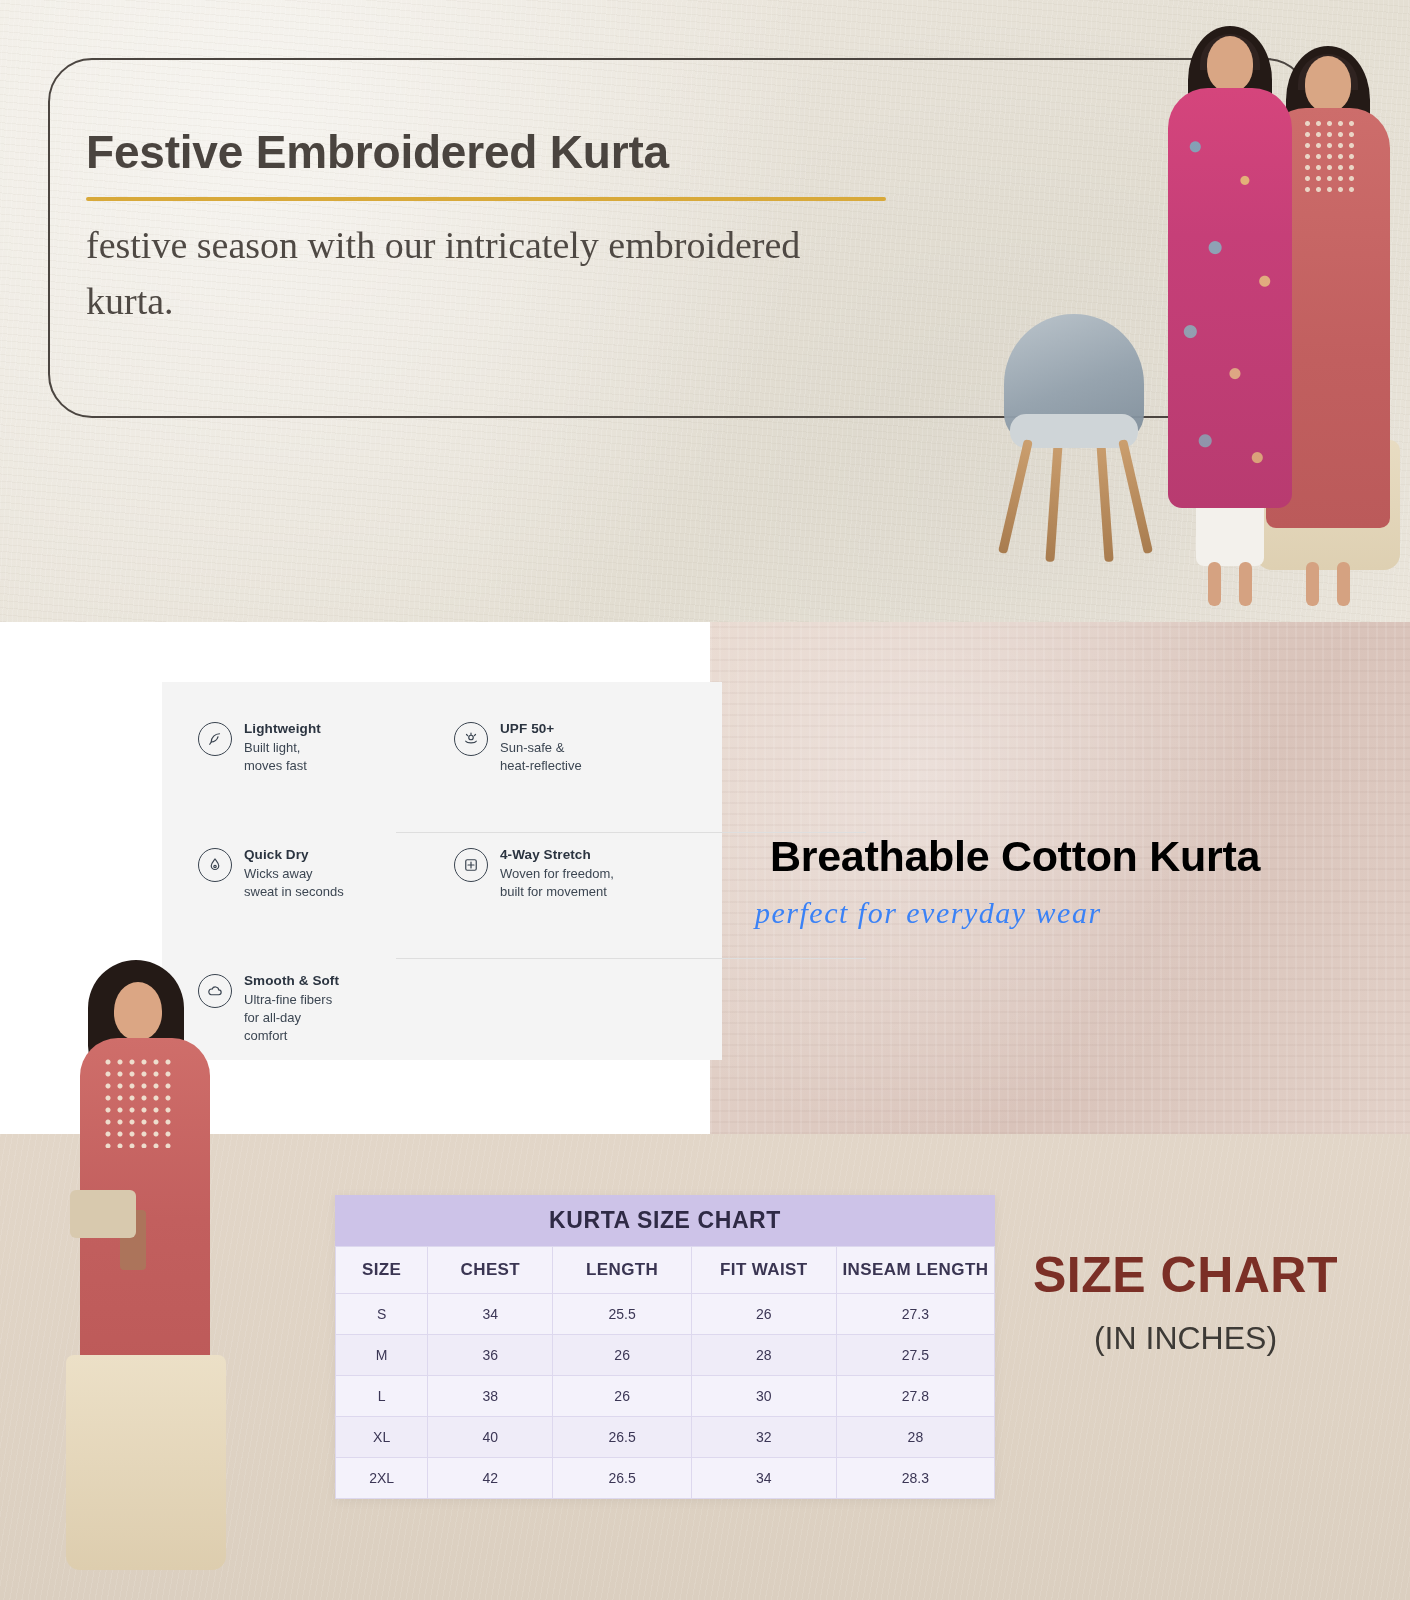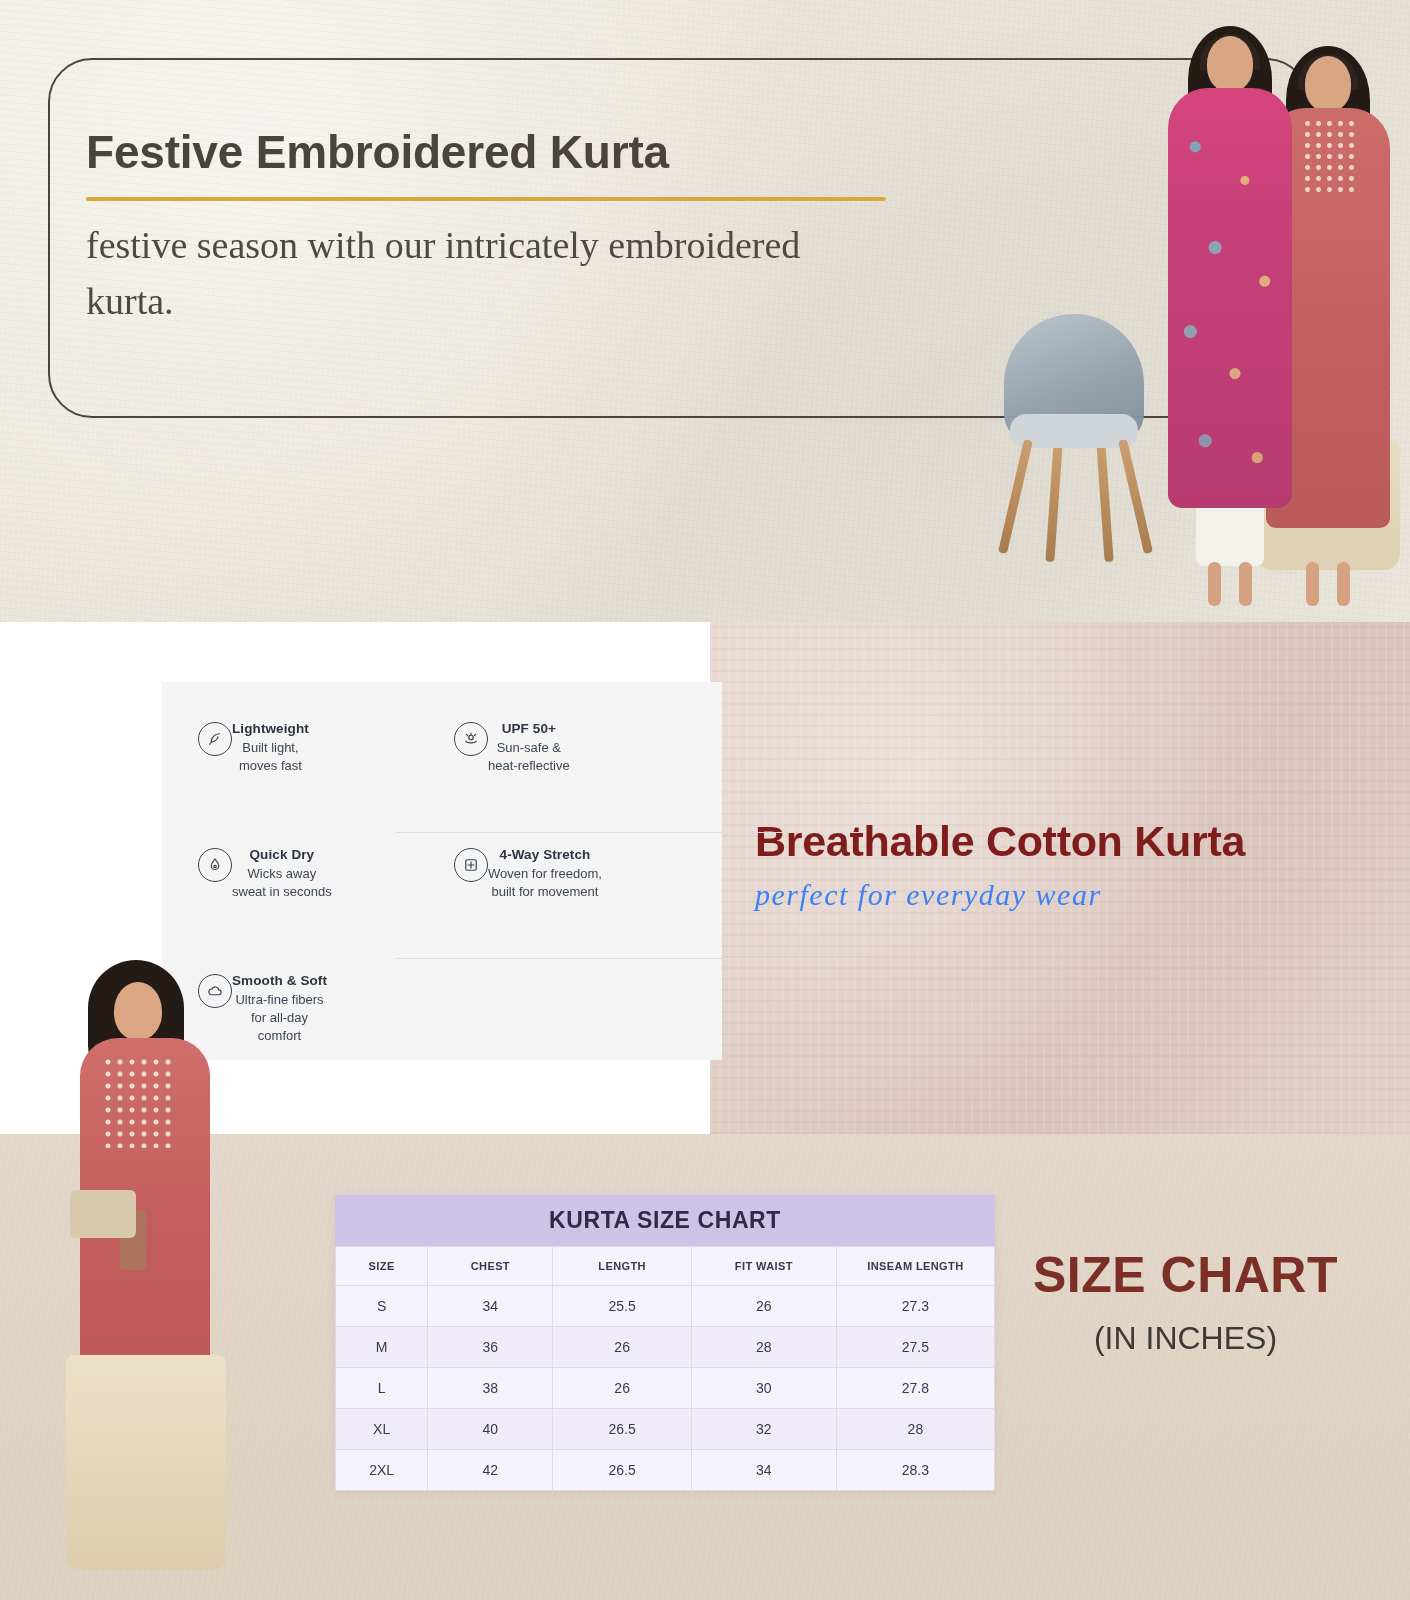--- a/index.html
+++ b/index.html
@@ -214,24 +214,24 @@
       repeating-linear-gradient(90deg, rgba(255,255,255,0.10) 0 2px, rgba(0,0,0,0) 2px 9px),
       repeating-linear-gradient(0deg, rgba(120,90,80,0.05) 0 2px, rgba(0,0,0,0) 2px 11px);
   }
   .fabric-heading {
     position: absolute;
     left: 755px; top: 195px;
     z-index: 3;
     width: 610px;
   }
   .fabric-title {
-    margin: 0;
+    margin: 15px;
     font-size: 43px;
     font-weight: bold;
-    color: #7f1d1d;
+    color: #000000;
     letter-spacing: -0.3px;
   }
   .fabric-sub {
     margin: 12px 0 0 0;
     font-family: "Liberation Serif", serif;
     font-style: italic;
     font-size: 30px;
     color: #3b82f6;
     letter-spacing: 1.5px;
   }
@@ -246,24 +246,23 @@
   }
   .feat-grid {
     display: grid;
     grid-template-columns: 1fr 1fr;
     grid-auto-rows: 126px;
     column-gap: 16px;
   }
   .feat-cell {
     display: flex;
     align-items: flex-start;
-    gap: 0;
+    gap: 12px;
     position: relative;
     padding-top: 8px;
-    text-align: center;
   }
   .feat-row-divider {
     position: absolute;
     left: 198px;
     width: 470px;
     height: 1px;
     background: #dedede;
   }
   .feat-icon {
     width: 34px; height: 34px; min-width: 34px;
@@ -344,21 +343,21 @@
     text-align: center;
     padding: 12px 0;
     letter-spacing: 0.6px;
   }
   table.size-table {
     width: 100%;
     border-collapse: collapse;
     background: #f4f2fb;
   }
   table.size-table th {
-    font-size: 11px;
+    font-size: 17px;
     font-weight: bold;
     color: #3a3552;
     padding: 13px 4px;
     letter-spacing: 0.4px;
     border: 1px solid #ddd8ee;
     background: #f4f2fb;
   }
   table.size-table td {
     font-size: 14px;
     color: #3b3655;

